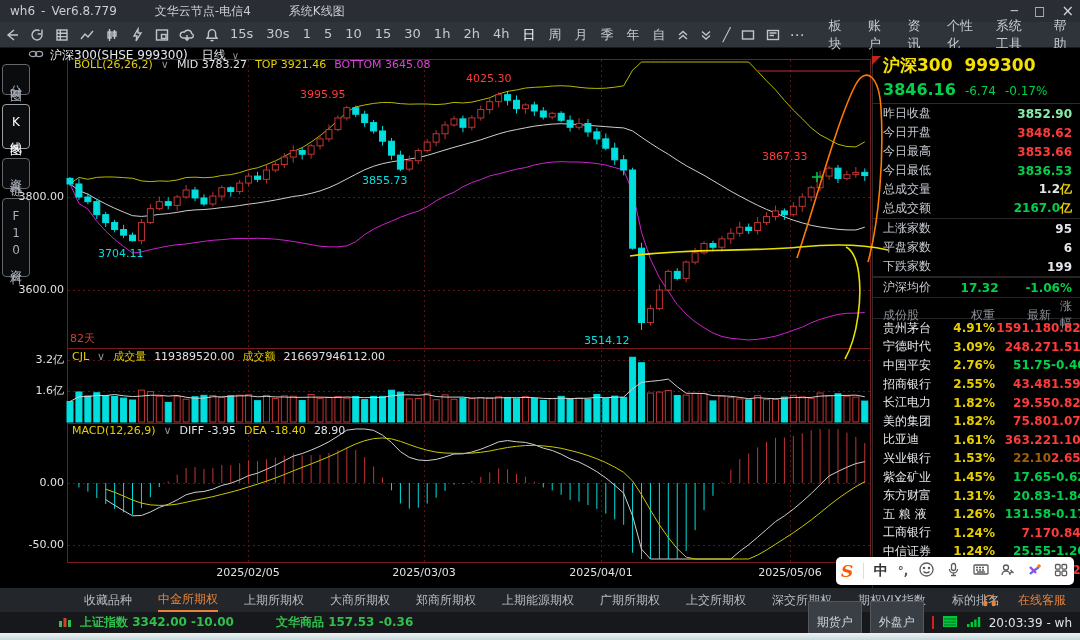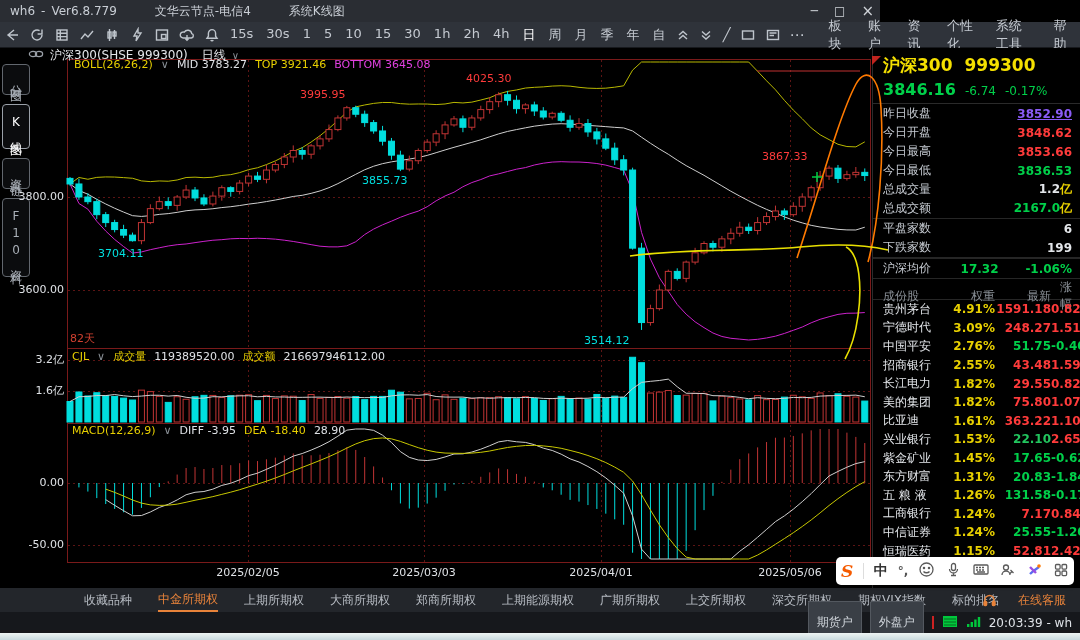--- a/index.html
+++ b/index.html
@@ -1,20 +1,20 @@
 <!DOCTYPE html>
 <html><head>
 <meta charset="utf-8">
 <style>
   html,body{margin:0;padding:0;background:#000;}
   .screen{position:relative;width:1080px;height:640px;overflow:hidden;background:#000;
     font-family:"DejaVu Sans","Liberation Sans",sans-serif;font-size:12px;color:#c5cad1;
     -webkit-user-select:none;user-select:none;}
   
-  .titlebar{position:absolute;left:0;top:0;width:880px;height:22px;background:#2a2d33;
+  .titlebar{position:absolute;left:0;top:0;width:1080px;height:22px;background:#2a2d33;
     display:flex;align-items:center;padding-left:10px;box-sizing:border-box;gap:6px;font-size:12px;color:#c9ced5;}
   .titlebar .sp{margin-left:32px;}
   .wincontrols{position:absolute;right:6px;top:0;height:22px;display:flex;align-items:center;gap:16px;color:#cfd3d8;font-size:12px;}
   
   .toolbar{position:absolute;left:0;top:22px;width:1080px;height:26px;background:#2f333a;border-bottom:1px solid #17191d;
     display:flex;align-items:center;padding:0 4px;box-sizing:border-box;gap:9px;font-size:13px;color:#c5cad1;}
   .toolbar .tbicon{width:18px;height:16px;display:inline-flex;align-items:center;justify-content:center;}
   .toolbar svg{stroke:#bfc5cc;fill:none;stroke-width:1.4;}
   .period{padding:0 1px;cursor:default;}
   .period.active{color:#ffffff;}
@@ -651,41 +651,45 @@
       <span>999300</span>
     </div>
     <div class="rp-price">
       <span class="rp-last grn">3846.16</span>
       <span class="grn">-6.74</span>
       <span class="grn">-0.17%</span>
     </div>
     <div id="rp-info">
         <div class="rp-row">
           <span>昨日收盘</span>
-          <span class="v"><span style="color: #8b5cf6; text-decoration: underline;">3852.90</span></span>
+          <span class="v"><span style="color: #86efac;">3852.90</span></span>
         </div>
         <div class="rp-row">
           <span>今日开盘</span>
           <span class="v"><span style="color: rgb(255, 59, 59);">3848.62</span></span>
         </div>
         <div class="rp-row">
           <span>今日最高</span>
           <span class="v"><span style="color: rgb(255, 59, 59);">3853.66</span></span>
         </div>
         <div class="rp-row">
           <span>今日最低</span>
           <span class="v"><span style="color: rgb(0, 208, 74);">3836.53</span></span>
         </div>
         <div class="rp-row">
           <span>总成交量</span>
           <span class="v"><span style="color: rgb(227, 230, 234);">1.2</span><span style="color: rgb(232, 208, 0);">亿</span></span>
         </div>
         <div class="rp-row rp-sep">
           <span>总成交额</span>
           <span class="v"><span style="color: rgb(0, 208, 74);">2167.0</span><span style="color: rgb(232, 208, 0);">亿</span></span>
+        </div>
+        <div class="rp-row">
+          <span>上涨家数</span>
+          <span class="v"><span style="color: rgb(227, 230, 234);">95</span></span>
         </div>
         <div class="rp-row">
           <span>平盘家数</span>
           <span class="v"><span style="color: rgb(227, 230, 234);">6</span></span>
         </div>
         <div class="rp-row rp-sep">
           <span>下跌家数</span>
           <span class="v"><span style="color: rgb(227, 230, 234);">199</span></span>
         </div>
       </div>
@@ -739,21 +743,21 @@
         </div>
         <div class="rp-trow">
           <span class="nm">比亚迪</span>
           <span class="wt">1.61%</span>
           <span class="pr" style="color: rgb(255, 59, 59);">363.22</span>
           <span class="pc" style="color: rgb(255, 59, 59);">1.10%</span>
         </div>
         <div class="rp-trow">
           <span class="nm">兴业银行</span>
           <span class="wt">1.53%</span>
-          <span class="pr" style="color: #22c55e;">22.10</span>
+          <span class="pr" style="color: #a16207;">22.10</span>
           <span class="pc" style="color: rgb(255, 59, 59);">2.65%</span>
         </div>
         <div class="rp-trow">
           <span class="nm">紫金矿业</span>
           <span class="wt">1.45%</span>
           <span class="pr" style="color: rgb(0, 208, 74);">17.65</span>
           <span class="pc" style="color: rgb(0, 208, 74);">-0.62%</span>
         </div>
         <div class="rp-trow">
           <span class="nm">东方财富</span>
@@ -840,20 +844,33 @@
         <svg width="15" height="14" style="stroke:#e8833a;fill:none;stroke-width:1.5;">
           <path d="M3 9 V7 a4.5 4.5 0 0 1 9 0 V9"></path>
           <rect x="2" y="8.5" width="2.6" height="4" rx="1" fill="#e8833a"></rect>
           <rect x="10.4" y="8.5" width="2.6" height="4" rx="1" fill="#e8833a"></rect>
         </svg>
         <span>在线客服</span>
       </span>
     </div>
 
   <div class="statusbar">
+    <div class="sb-left">
+      <span><svg width="14" height="13">
+            <rect x="1" y="6" width="3" height="6" fill="#2fc14a"></rect>
+            <rect x="5.5" y="3" width="3" height="9" fill="#d04030"></rect>
+            <rect x="10" y="5" width="3" height="7" fill="#2fc14a"></rect>
+          </svg></span>
+      <span>
+        <span>上证指数</span>&nbsp;<span>3342.00</span>&nbsp;<span>-10.00</span>
+      </span>
+      <span style="margin-left:34px;">
+        <span>文华商品</span>&nbsp;<span>157.53</span>&nbsp;<span>-0.36</span>
+      </span>
+    </div>
     <div class="sb-right">
       <span class="sb-btn">期货户</span>
       <span class="sb-btn">外盘户</span>
       <span class="sb-reddiv"></span>
       <span><svg width="16" height="13">
             <rect x="1" y="1" width="14" height="11" fill="#00c83c"></rect>
             <path d="M2 4 H14 M2 7 H14 M2 10 H14" style="stroke:#046a20;stroke-width:1;"></path>
           </svg></span>
       <span><svg width="15" height="13">
             <rect x="1" y="9" width="2.4" height="3" fill="#00c83c"></rect>

